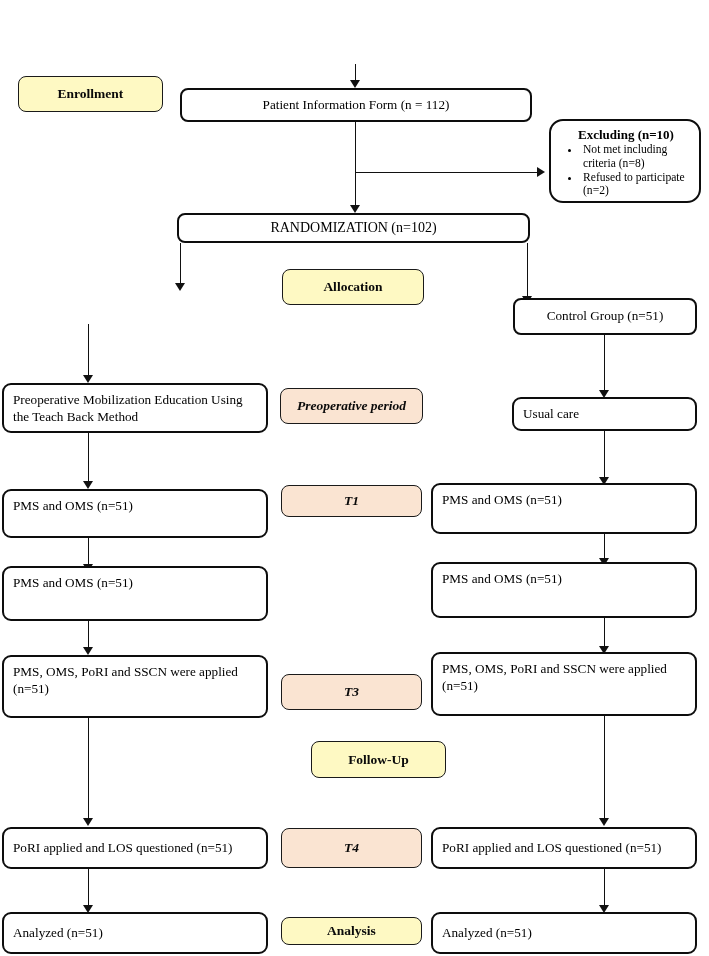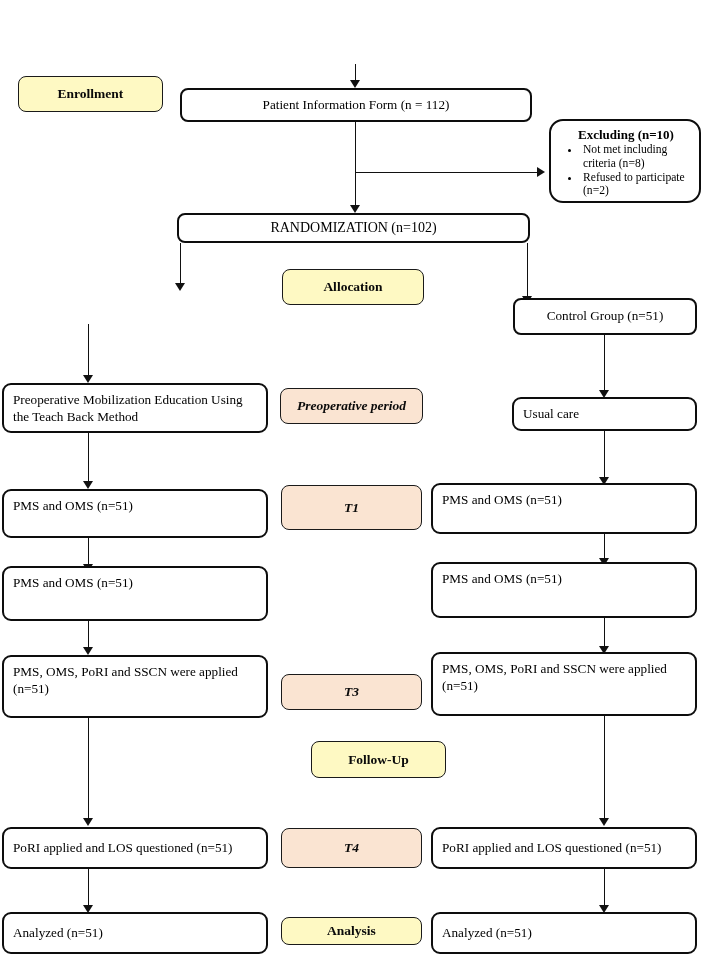--- a/index.html
+++ b/index.html
@@ -169,21 +169,21 @@
   <div class="box left" style="left:512px; top:397px; width:185px; height:34px;">
     <span>Usual care</span>
   </div>
 
   <div class="vline" style="left:88px; top:433px; height:50px;"></div>
   <div class="arrow-down" style="left:83px; top:481px;"></div>
 
   <div class="vline" style="left:604px; top:431px; height:48px;"></div>
   <div class="arrow-down" style="left:599px; top:477px;"></div>
 
-  <div class="chip peach" style="left:281px; top:485px; width:141px; height:45px;">
+  <div class="chip peach" style="left:281px; top:485px; width:141px; height:32px;">
     <span>T1</span>
   </div>
 
   <div class="box left top" style="left:2px; top:489px; width:266px; height:49px;">
     <span>PMS and OMS (n=51)</span>
   </div>
 
   <div class="box left top" style="left:431px; top:483px; width:266px; height:51px;">
     <span>PMS and OMS (n=51)</span>
   </div>

